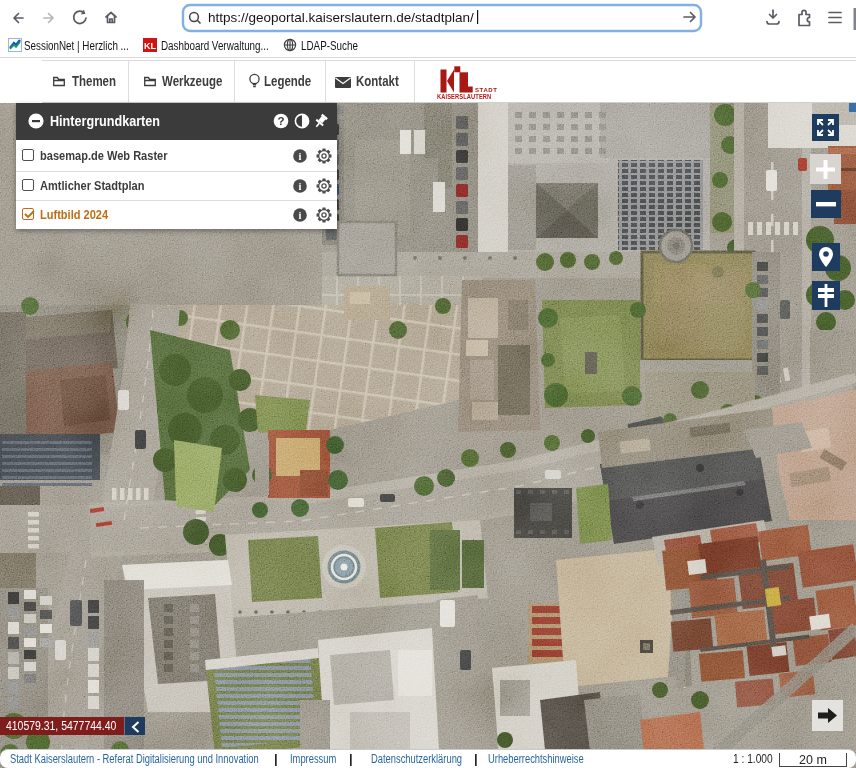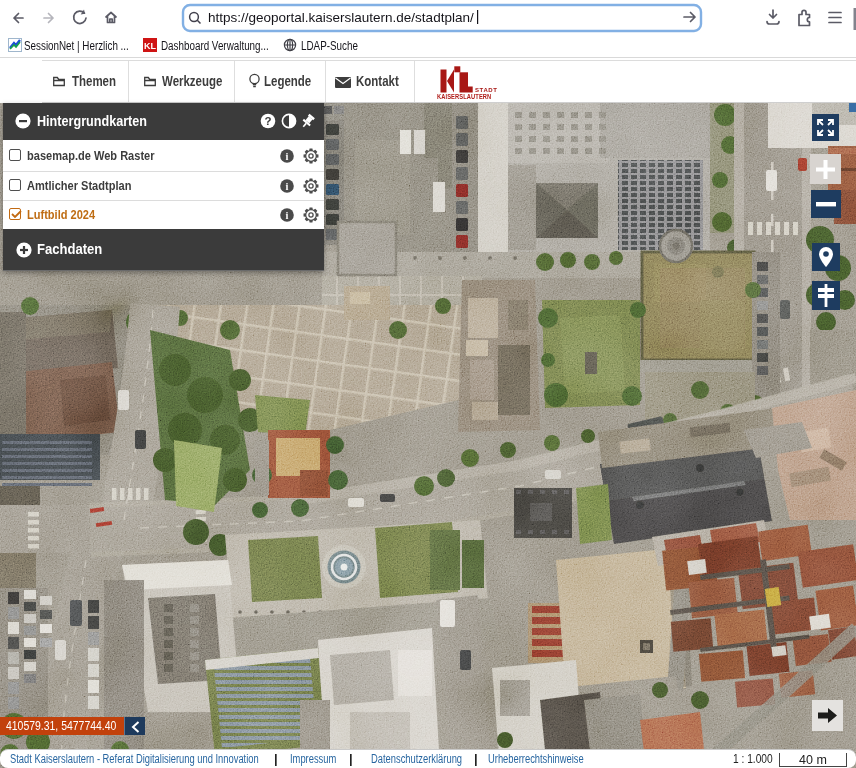--- a/index.html
+++ b/index.html
@@ -18,35 +18,35 @@
     font-size:14px;color:#3d3d3d;white-space:nowrap;transform:scaleX(.82);transform-origin:0 50%;}
   #search{position:absolute;left:484px;top:6px;width:329px;height:30px;
     border:1px solid #ccc;background:#fff;box-sizing:border-box;}
   #search .ph{position:absolute;left:10px;top:0;line-height:28px;font-size:13.5px;
     font-weight:700;color:#4d4d4d;transform:scaleX(.78);transform-origin:0 50%;}
   #search .mag{position:absolute;right:0;top:0;width:35px;height:28px;border-left:1px solid #ccc;}
   #help{position:absolute;left:817px;top:11px;width:22px;height:22px;border-radius:50%;
     background:#3f3f3f;color:#fff;font-weight:700;font-size:14px;text-align:center;
     line-height:22px;}
   
-  #panel{position:absolute;left:3px;top:103px;width:321px;background:#fff;
+  #panel{position:absolute;left:16px;top:103px;width:321px;background:#fff;
     box-shadow:0 2px 5px rgba(0,0,0,.35);}
   .phead{position:relative;height:37px;background:#3b3b3b;color:#fff;}
   .phead .txt{position:absolute;left:34px;top:0;line-height:36px;font-size:14.5px;font-weight:700;transform:scaleX(.87);transform-origin:0 50%;}
   .prow{position:relative;background:#fff;border-bottom:1px solid #dcdcdc;}
   .prow .lbl{position:absolute;left:24px;top:0;font-weight:700;font-size:13px;color:#3c3c3c;transform:scaleX(.85);transform-origin:0 50%;}
   .cb{position:absolute;left:6px;width:10px;height:10px;border:1.5px solid #4f4f4f;
     border-radius:2px;background:#fff;}
   .pdark{position:relative;background:#3b3b3b;color:#fff;}
   .pdark .txt{position:absolute;left:34px;font-size:14.5px;font-weight:700;transform:scaleX(.9);transform-origin:0 50%;}
   
   #map{position:absolute;left:0;top:103px;width:856px;height:665px;overflow:hidden;background:#9a978f;}
   .mapbtn{position:absolute;color:#fff;}
   
-  #coords{position:absolute;left:0;top:717px;width:145px;height:18px;background:#c2410c;}
+  #coords{position:absolute;left:0;top:717px;width:145px;height:18px;background:#7f1d1d;}
   #bbar{position:absolute;left:0;top:749px;width:856px;height:19px;background:#fff;
     border-top:1px solid #c9c9c9;font-size:13px;box-sizing:border-box;border-radius:8px;}
   #bbar .lnk{position:absolute;top:2px;color:#2866a0;white-space:nowrap;font-size:12px;transform:scaleX(.78);transform-origin:0 50%;}
   #bbar .sep{position:absolute;top:1px;color:#222;font-weight:700;}
 </style>
 </head>
 <body>
 
 <div id="toolbar">
   <svg class="abs" style="left:0;top:0" width="856" height="34" viewBox="0 0 856 34">
@@ -698,28 +698,20 @@
       <path d="M2 5 l3 3 6 -6" stroke="#c26a12" stroke-width="1.8" fill="none"></path>
     </svg>
     <span class="lbl" style="line-height:28px;color:#bf6d14">Luftbild 2024</span>
     <svg class="abs" style="left:277px;top:6px" width="40" height="16" viewBox="0 0 40 16">
       <circle cx="7" cy="8" r="6.8" fill="#4a4a4a"></circle>
       <text x="7" y="12" font-size="10.5" font-weight="700" fill="#fff" text-anchor="middle" font-family="Liberation Serif">i</text>
       <path d="M29.58 0.53 L32.42 0.53 L32.82 2.49 L33.61 2.82 L35.27 1.71 L37.29 3.73 L36.18 5.39 L36.51 6.18 L38.47 6.58 L38.47 9.42 L36.51 9.82 L36.18 10.61 L37.29 12.27 L35.27 14.29 L33.61 13.18 L32.82 13.51 L32.42 15.47 L29.58 15.47 L29.18 13.51 L28.39 13.18 L26.73 14.29 L24.71 12.27 L25.82 10.61 L25.49 9.82 L23.53 9.42 L23.53 6.58 L25.49 6.18 L25.82 5.39 L24.71 3.73 L26.73 1.71 L28.39 2.82 L29.18 2.49 Z M26.30 8.00 a4.70 4.70 0 1 0 9.40 0 a4.70 4.70 0 1 0 -9.40 0 Z" fill="#4d4d4d" fill-rule="evenodd"></path>
       <circle cx="31" cy="8" r="2.1" fill="none" stroke="#4d4d4d" stroke-width="1.3"></circle>
     </svg>
   </div>
-  <div class="pdark" style="height:41px;border-bottom:1.5px solid #6a6a6a">
-    <svg class="abs" style="left:13px;top:13px" width="16" height="16" viewBox="0 0 16 16">
-      <circle cx="8" cy="8" r="7.6" fill="#fff"></circle>
-        <rect x="4" y="6.9" width="8" height="2.2" fill="#3b3b3b"></rect>
-      <rect x="6.9" y="4" width="2.2" height="8" fill="#3b3b3b"></rect>
-    </svg>
-    <span class="txt" style="line-height:41px">Fachdaten</span>
-  </div>
 </div>
 
 <div style="position:absolute;left:849px;top:103px;width:7px;height:9px;background:#3f6fa3;background:#3a6ea5"></div>
 <div class="mapbtn" style="left:812px;top:114px;width:27px;height:27px;background:#1e3c60">
   <svg style="position:absolute;left:4px;top:4px" width="19" height="19" viewBox="0 0 19 19">
     <g stroke="#fff" stroke-width="1.8" fill="none">
       <path d="M2 7 V2 h5 M12 2 h5 v5 M17 12 v5 h-5 M7 17 H2 v-5"></path>
       <path d="M2.5 2.5 l4.5 4.5 M16.5 2.5 l-4.5 4.5 M16.5 16.5 l-4.5 -4.5 M2.5 16.5 l4.5 -4.5"></path>
     </g>
   </svg>
@@ -770,14 +762,14 @@
 
 <div id="bbar">
   <span class="lnk" style="left:10px">Stadt Kaiserslautern - Referat Digitalisierung und Innovation</span>
   <span class="sep" style="left:274px">|</span>
   <span class="lnk" style="left:290px">Impressum</span>
   <span class="sep" style="left:349px">|</span>
   <span class="lnk" style="left:371px">Datenschutzerklärung</span>
   <span class="sep" style="left:474px">|</span>
   <span class="lnk" style="left:488px">Urheberrechtshinweise</span>
   <span style="position:absolute;left:733px;top:2px;color:#222;font-size:12px;transform:scaleX(.85);transform-origin:0 50%">1 : 1.000</span>
-  <div style="position:absolute;left:779px;top:3px;width:66px;height:13px;border:1px solid #444;border-top:none;text-align:center;font-size:12.5px;color:#222">40 m</div>
+  <div style="position:absolute;left:779px;top:3px;width:66px;height:13px;border:1px solid #444;border-top:none;text-align:center;font-size:12.5px;color:#222">20 m</div>
 </div>
 
 </body></html>

